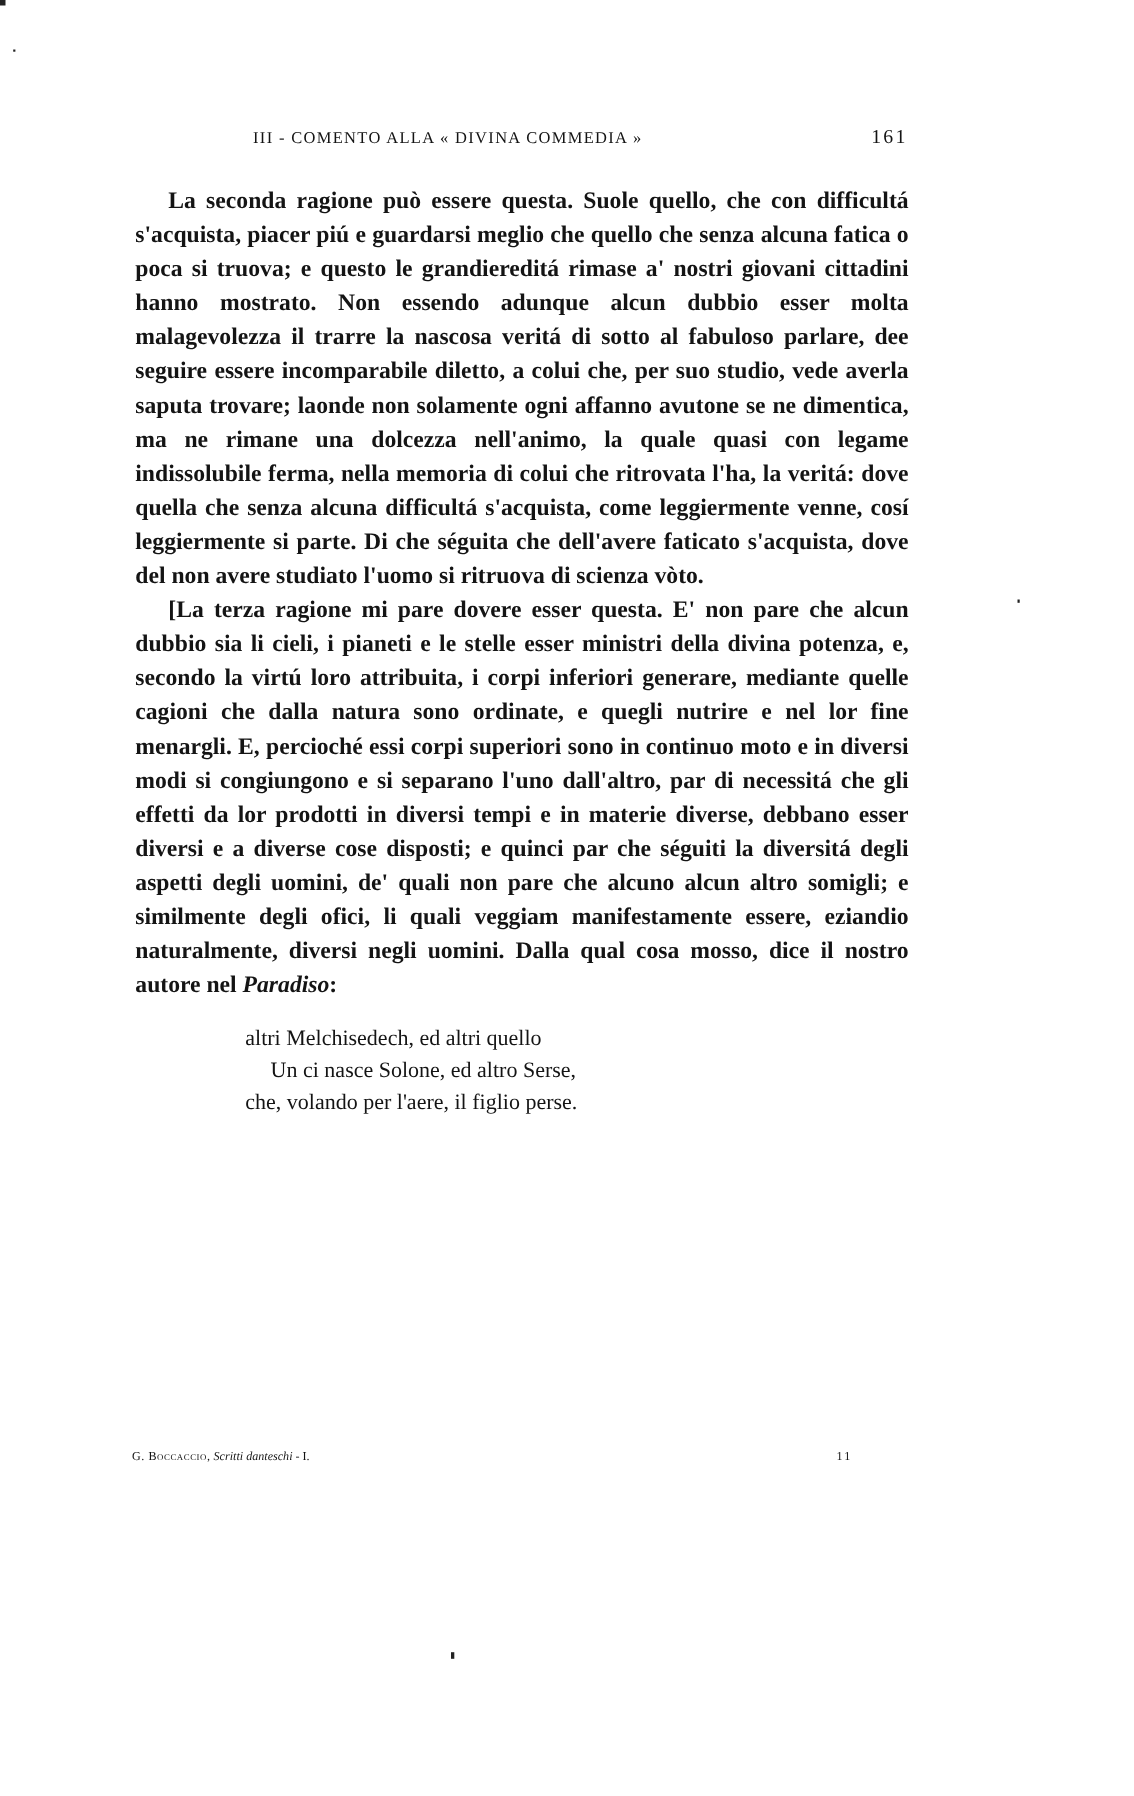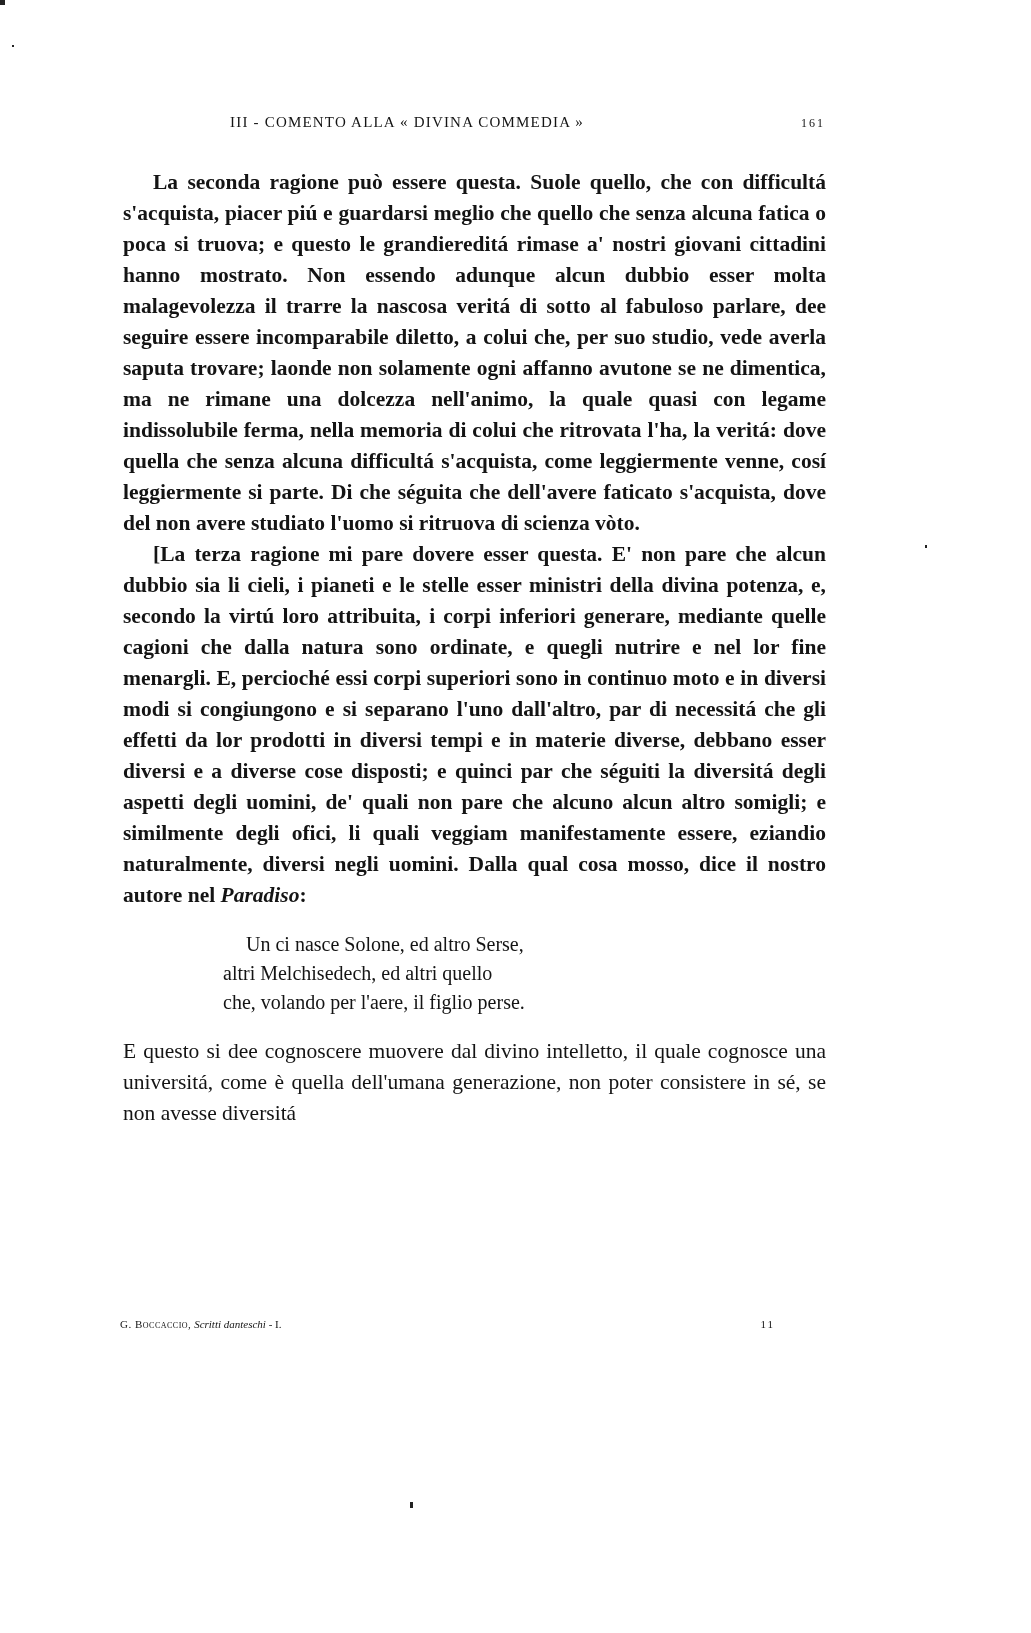--- a/index.html
+++ b/index.html
@@ -6,21 +6,21 @@
   body {
     width: 1031px; height: 1633px; position: relative; overflow: hidden;
     font-family: "Liberation Serif", "DejaVu Serif", serif; color: #141414;
   }
   .page { position: absolute; left: 0; top: 0; width: 1031px; height: 1633px; }
   .running-head {
     position: absolute; top: 114px; left: 230px; width: 595px;
     font-size: 15px; letter-spacing: 1.2px; display: flex; justify-content: space-between; align-items: flex-end;
   }
   .running-head .title { text-transform: uppercase; }
-  .running-head .pageno { font-size: 12px; letter-spacing: 2px; margin-left: 40px; }
+  .running-head .pageno { font-size: 18px; letter-spacing: 2px; margin-left: 40px; }
   .body {
     position: absolute; top: 167px; left: 123px; width: 703px;
     font-size: 21.5px; line-height: 31px; text-align: justify;
   }
   .body p { margin: 0; }
   .body p.indent { text-indent: 30px; font-weight: bold; }
   .body p.noindent { text-indent: 0; }
   .verse {
     margin: 19px 0 19px 100px; font-size: 20px; line-height: 29px;
   }
@@ -48,26 +48,25 @@
   <div class="running-head">
     <span class="title">III - COMENTO ALLA « DIVINA COMMEDIA »</span>
     <span class="pageno">161</span>
   </div>
 
   <div class="body">
     <p class="indent">La seconda ragione può essere questa. Suole quello, che con difficultá s'acquista, piacer piú e guardarsi meglio che quello che senza alcuna fatica o poca si truova; e questo le grandiereditá rimase a' nostri giovani cittadini hanno mostrato. Non essendo adunque alcun dubbio esser molta malagevolezza il trarre la nascosa veritá di sotto al fabuloso parlare, dee seguire essere incomparabile diletto, a colui che, per suo studio, vede averla saputa trovare; laonde non solamente ogni affanno avutone se ne dimentica, ma ne rimane una dolcezza nell'animo, la quale quasi con legame indissolubile ferma, nella memoria di colui che ritrovata l'ha, la veritá: dove quella che senza alcuna difficultá s'acquista, come leggiermente venne, cosí leggiermente si parte. Di che séguita che dell'avere faticato s'acquista, dove del non avere studiato l'uomo si ritruova di scienza vòto.</p>
     <p class="indent"><span>[La terza ragione mi pare dovere esser questa. E' non pare che alcun dubbio sia li cieli, i pianeti e le stelle esser ministri della divina potenza, e, secondo la virtú loro attribuita, i corpi inferiori generare, mediante quelle cagioni che dalla natura sono ordinate, e quegli nutrire e nel lor fine menargli. E, percioché essi corpi superiori sono in continuo moto e in diversi modi si congiungono e si separano l'uno dall'altro, par di necessitá che gli effetti da lor prodotti in diversi tempi e in materie diverse, debbano esser diversi e a diverse cose disposti; e quinci par che séguiti la diversitá degli aspetti degli uomini, de' quali non pare che alcuno alcun altro somigli; e similmente degli ofici, li quali veggiam manifestamente essere, eziandio naturalmente, diversi negli uomini. Dalla qual cosa mosso, dice il nostro autore nel </span><em>Paradiso</em><span>:</span></p>
 
     <div class="verse">
+      <span class="line">altri Melchisedech, ed altri quello</span>
       <span class="line first">Un ci nasce Solone, ed altro Serse,</span>
-      <span class="line">altri Melchisedech, ed altri quello</span>
       <span class="line">che, volando per l'aere, il figlio perse.</span>
     </div>
 
-    <p class="noindent">E questo si dee cognoscere muovere dal divino intelletto, il quale cognosce una universitá, come è quella dell'umana generazione, non poter consistere in sé, se non avesse diversitá</p>
   </div>
 
   <div class="footer">
     <span><span class="author">G. Boccaccio,</span> <em>Scritti danteschi</em><span> - I.</span></span>
     <span class="sig">11</span>
   </div>
 
 </div>
 
 </body></html>

